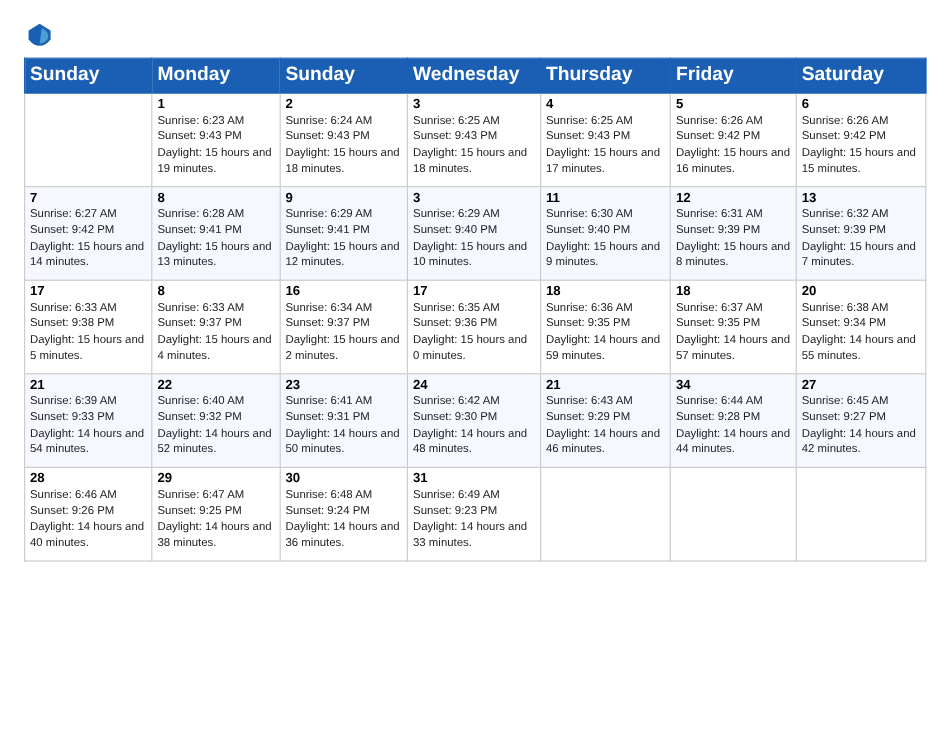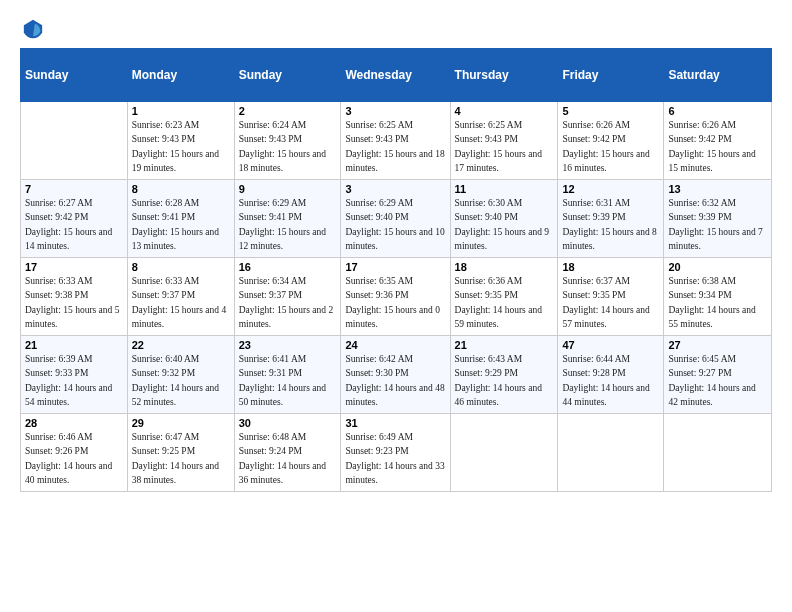--- a/index.html
+++ b/index.html
@@ -53,44 +53,43 @@
       color: #444;
     }
     table {
       width: 100%;
       border-collapse: collapse;
       font-size: 10.5px;
     }
     thead tr th {
       background-color: #1a5fb4;
       color: #fff;
-      padding: 19px 4px;
+      padding: 5px 4px;
       text-align: left;
-      font-size: 12px;
+      font-size: 16px;
       font-weight: bold;
       border: 1px solid #1a5fb4;
     }
     tbody tr td {
       border: 1px solid #ccc;
       vertical-align: top;
       padding: 3px 4px;
       width: 113px;
       height: 78px;
     }
     .day-num {
       font-weight: bold;
       font-size: 11px;
       display: block;
       margin-bottom: 1px;
     }
     .day-info {
       font-size: 9.5px;
       color: #222;
       line-height: 1.4;
-      font-family: Liberation Serif, serif;
     }
     tbody tr:nth-child(even) td {
       background: #f5f8ff;
     }
     tbody tr:nth-child(odd) td {
       background: #fff;
     }
     .empty-cell {
       background: #fff !important;
     }
@@ -157,21 +156,21 @@
           <td><span class="day-num">18</span><span class="day-info">Sunrise: 6:36 AM<br>Sunset: 9:35 PM<br>Daylight: 14 hours and 59 minutes.</span></td>
           <td><span class="day-num">18</span><span class="day-info">Sunrise: 6:37 AM<br>Sunset: 9:35 PM<br>Daylight: 14 hours and 57 minutes.</span></td>
           <td><span class="day-num">20</span><span class="day-info">Sunrise: 6:38 AM<br>Sunset: 9:34 PM<br>Daylight: 14 hours and 55 minutes.</span></td>
         </tr>
         <tr>
           <td><span class="day-num">21</span><span class="day-info">Sunrise: 6:39 AM<br>Sunset: 9:33 PM<br>Daylight: 14 hours and 54 minutes.</span></td>
           <td><span class="day-num">22</span><span class="day-info">Sunrise: 6:40 AM<br>Sunset: 9:32 PM<br>Daylight: 14 hours and 52 minutes.</span></td>
           <td><span class="day-num">23</span><span class="day-info">Sunrise: 6:41 AM<br>Sunset: 9:31 PM<br>Daylight: 14 hours and 50 minutes.</span></td>
           <td><span class="day-num">24</span><span class="day-info">Sunrise: 6:42 AM<br>Sunset: 9:30 PM<br>Daylight: 14 hours and 48 minutes.</span></td>
           <td><span class="day-num">21</span><span class="day-info">Sunrise: 6:43 AM<br>Sunset: 9:29 PM<br>Daylight: 14 hours and 46 minutes.</span></td>
-          <td><span class="day-num">47</span><span class="day-info">Sunrise: 6:44 AM<br>Sunset: 9:28 PM<br>Daylight: 14 hours and 44 minutes.</span></td>
+          <td><span class="day-num">34</span><span class="day-info">Sunrise: 6:44 AM<br>Sunset: 9:28 PM<br>Daylight: 14 hours and 44 minutes.</span></td>
           <td><span class="day-num">27</span><span class="day-info">Sunrise: 6:45 AM<br>Sunset: 9:27 PM<br>Daylight: 14 hours and 42 minutes.</span></td>
         </tr>
         <tr>
           <td><span class="day-num">28</span><span class="day-info">Sunrise: 6:46 AM<br>Sunset: 9:26 PM<br>Daylight: 14 hours and 40 minutes.</span></td>
           <td><span class="day-num">29</span><span class="day-info">Sunrise: 6:47 AM<br>Sunset: 9:25 PM<br>Daylight: 14 hours and 38 minutes.</span></td>
           <td><span class="day-num">30</span><span class="day-info">Sunrise: 6:48 AM<br>Sunset: 9:24 PM<br>Daylight: 14 hours and 36 minutes.</span></td>
           <td><span class="day-num">31</span><span class="day-info">Sunrise: 6:49 AM<br>Sunset: 9:23 PM<br>Daylight: 14 hours and 33 minutes.</span></td>
           <td class="empty-cell"></td>
           <td class="empty-cell"></td>
           <td class="empty-cell"></td>

